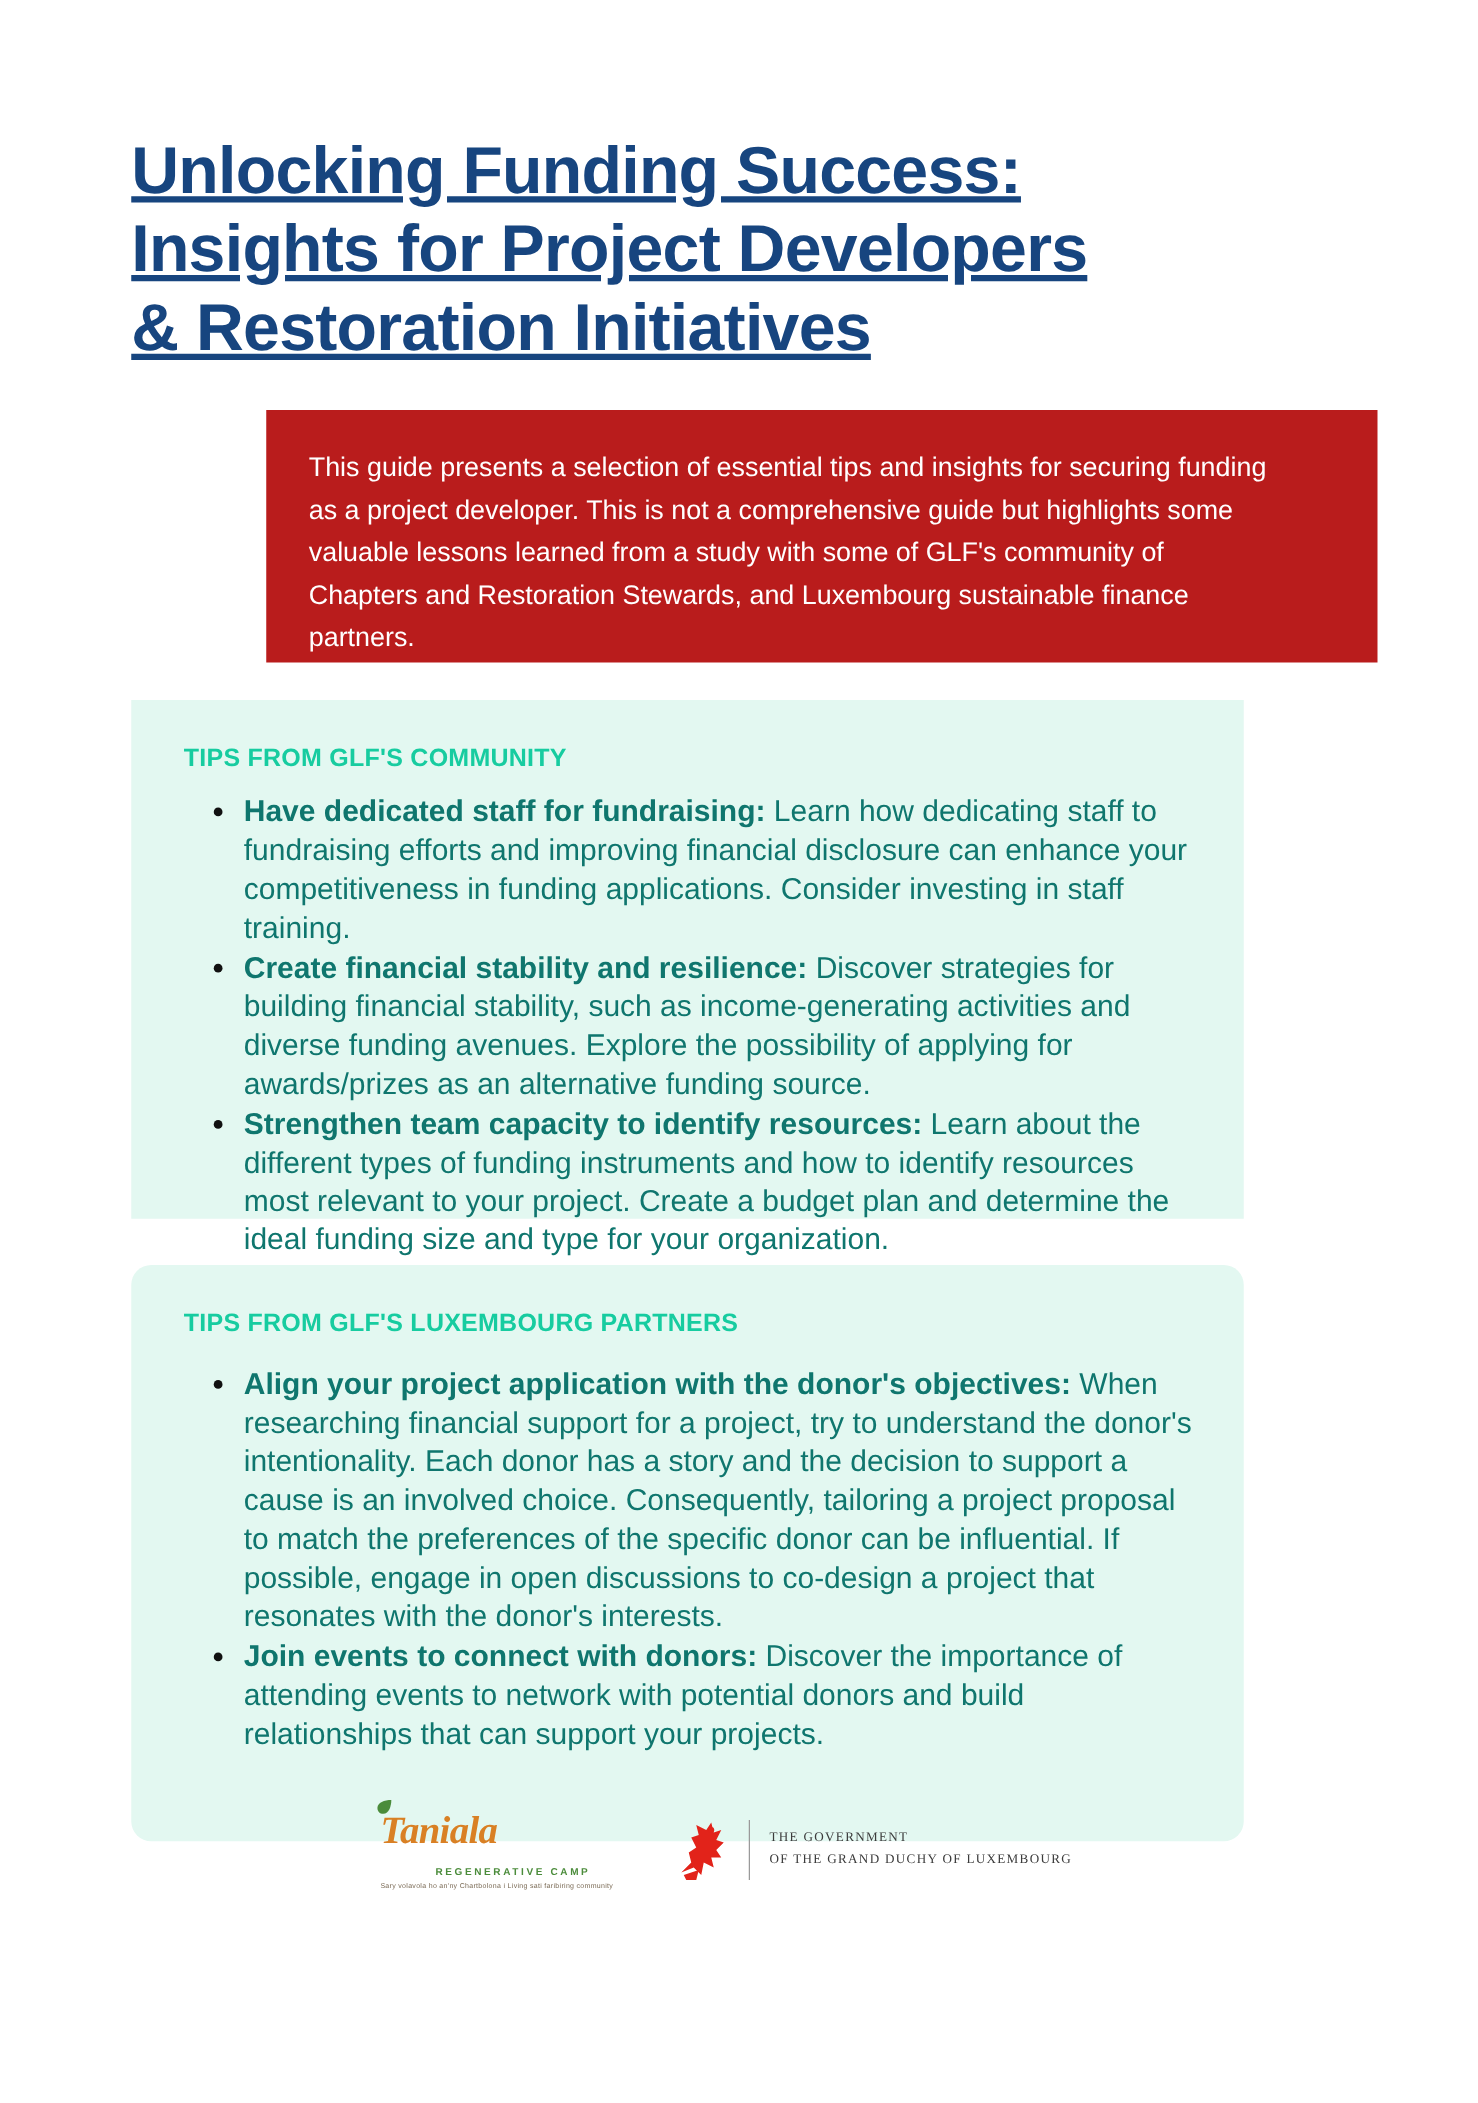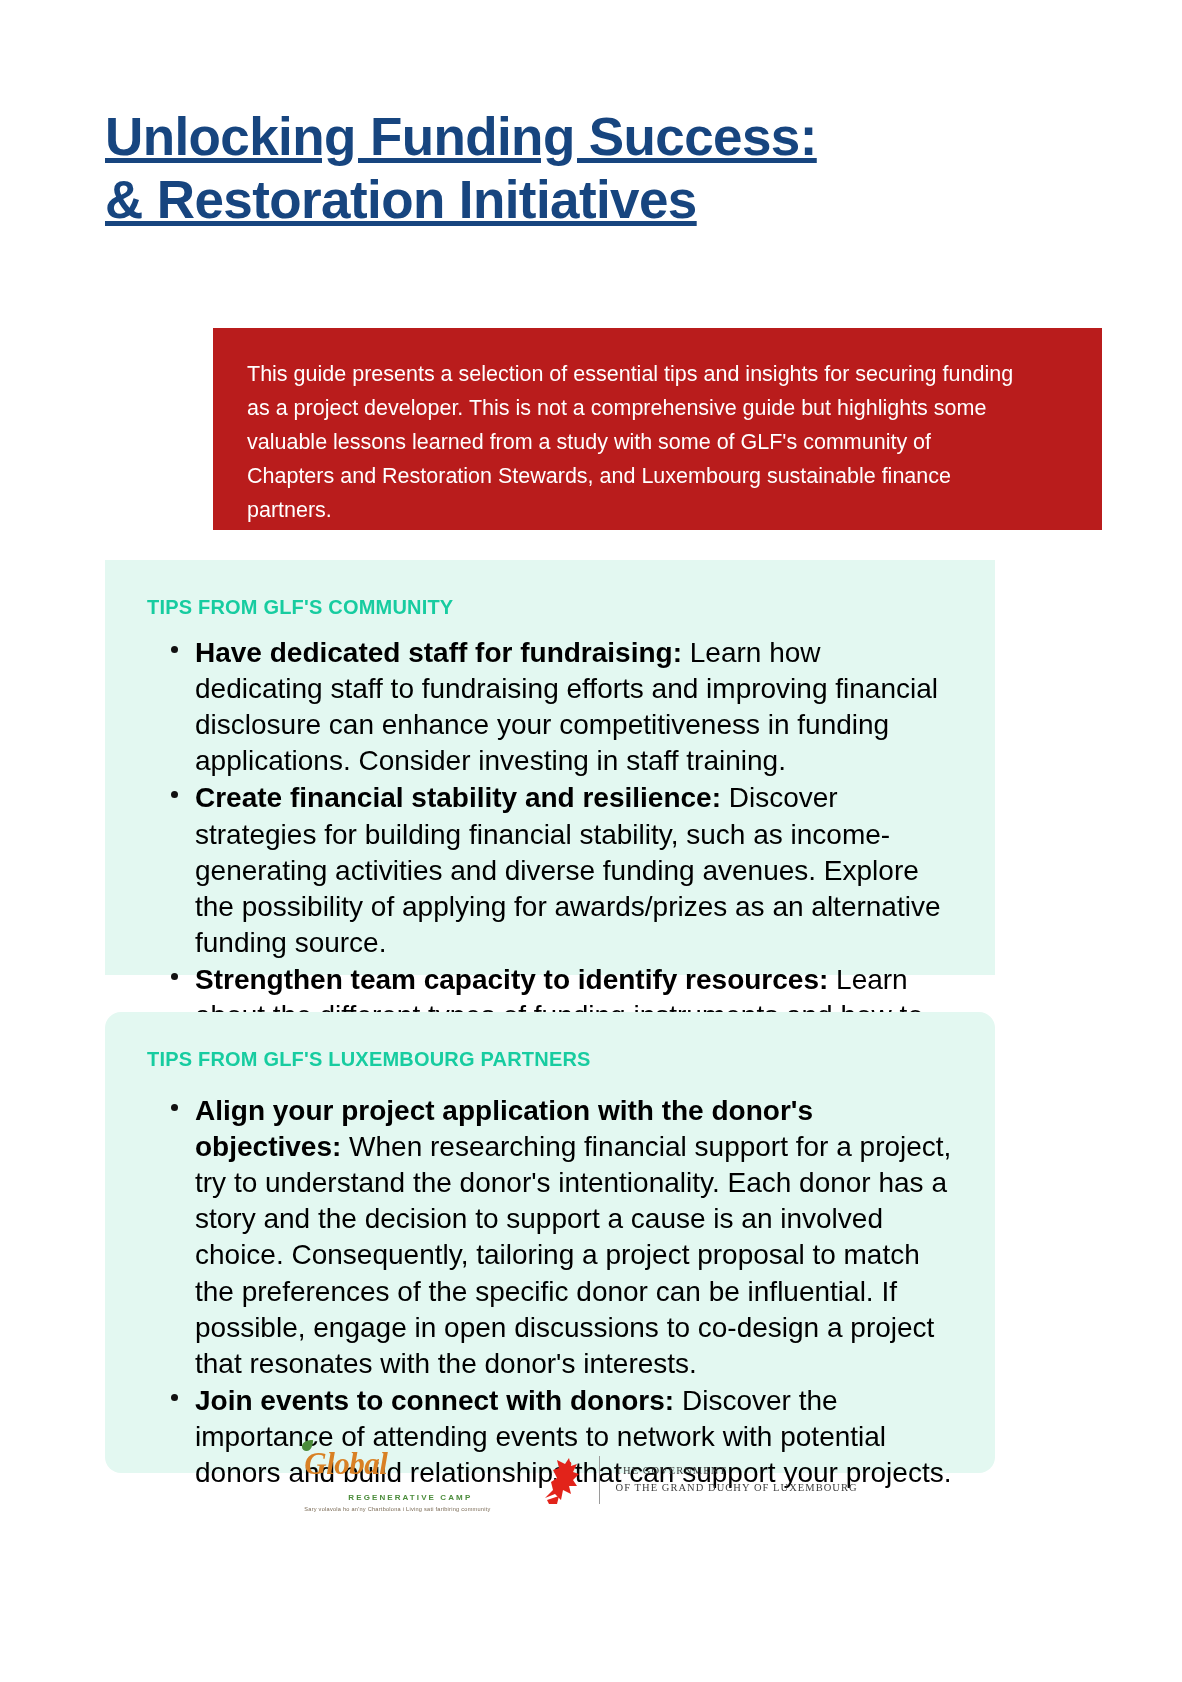--- a/index.html
+++ b/index.html
@@ -81,23 +81,23 @@
   }
   #tips-luxembourg .tips-heading { margin-bottom: 22px; }
 
   ul.tips-list {
     margin: 0;
     padding: 0 0 0 48px;
     list-style: none;
   }
   ul.tips-list > li {
     position: relative;
-    font-size: 28px;
+    font-size: 24px;
     line-height: 1.29;
-    color: #000000;
+    color: #0f766e;
     margin: 0 0 1px 0;
     padding-left: 0;
   }
   ul.tips-list > li::before {
     content: "";
     position: absolute;
     left: -24px;
     top: 11px;
     width: 7px;
     height: 7px;
@@ -182,20 +182,21 @@
   }
 </style>
 </head>
 <body>
 
 <div class="page">
 
   <div class="title-block">
     <h1 class="doc-title">
       <span class="tl">Unlocking Funding Success:</span>
+      <span class="tl">Insights for Project Developers</span>
       <span class="tl">&amp; Restoration Initiatives</span>
     </h1>
   </div>
 
   <div class="intro-box">
     <p class="intro-text">This guide presents a selection of essential tips and insights for securing funding as a project developer. This is not a comprehensive guide but highlights some valuable lessons learned from a study with some of GLF's community of Chapters and Restoration Stewards, and Luxembourg sustainable finance partners.</p>
   </div>
 
   <div class="tips-box" id="tips-community">
     <div class="tips-heading">TIPS FROM GLF'S COMMUNITY</div>
@@ -214,21 +215,21 @@
     </ul>
   </div>
 
   <div class="footer">
 
     <div class="logo-slot taniala">
       <div class="taniala-word">
         <svg class="taniala-leaf" viewBox="0 0 14 14">
           <path d="M13 1C7 1 1 3 1 8c0 3 2 5 5 5 5 0 7-7 7-12z" fill="#4b8c3b"></path>
         </svg>
-        <span>Global</span>
+        <span>Taniala</span>
       </div>
       <div class="taniala-sub">REGENERATIVE CAMP</div>
       <div class="taniala-tag">Sary volavola ho an'ny Chartbolona i Living sati faribiring community</div>
     </div>
 
     <div class="logo-slot lux">
       <svg class="lux-lion" viewBox="0 0 44 56">
         <path d="M6 46 L14 38 L12 30 L18 26 L14 18 L20 16 L18 8 L26 12 L30 6 L32 14 L38 12 L34 20 L40 22 L34 28 L38 34 L30 34 L32 42 L24 38 L22 48 L16 42 Z" fill="#e2231a"></path>
         <circle cx="30" cy="12" r="2.4" fill="#e2231a"></circle>
         <path d="M8 48 L20 44 L18 52 L10 52 Z" fill="#e2231a"></path>

